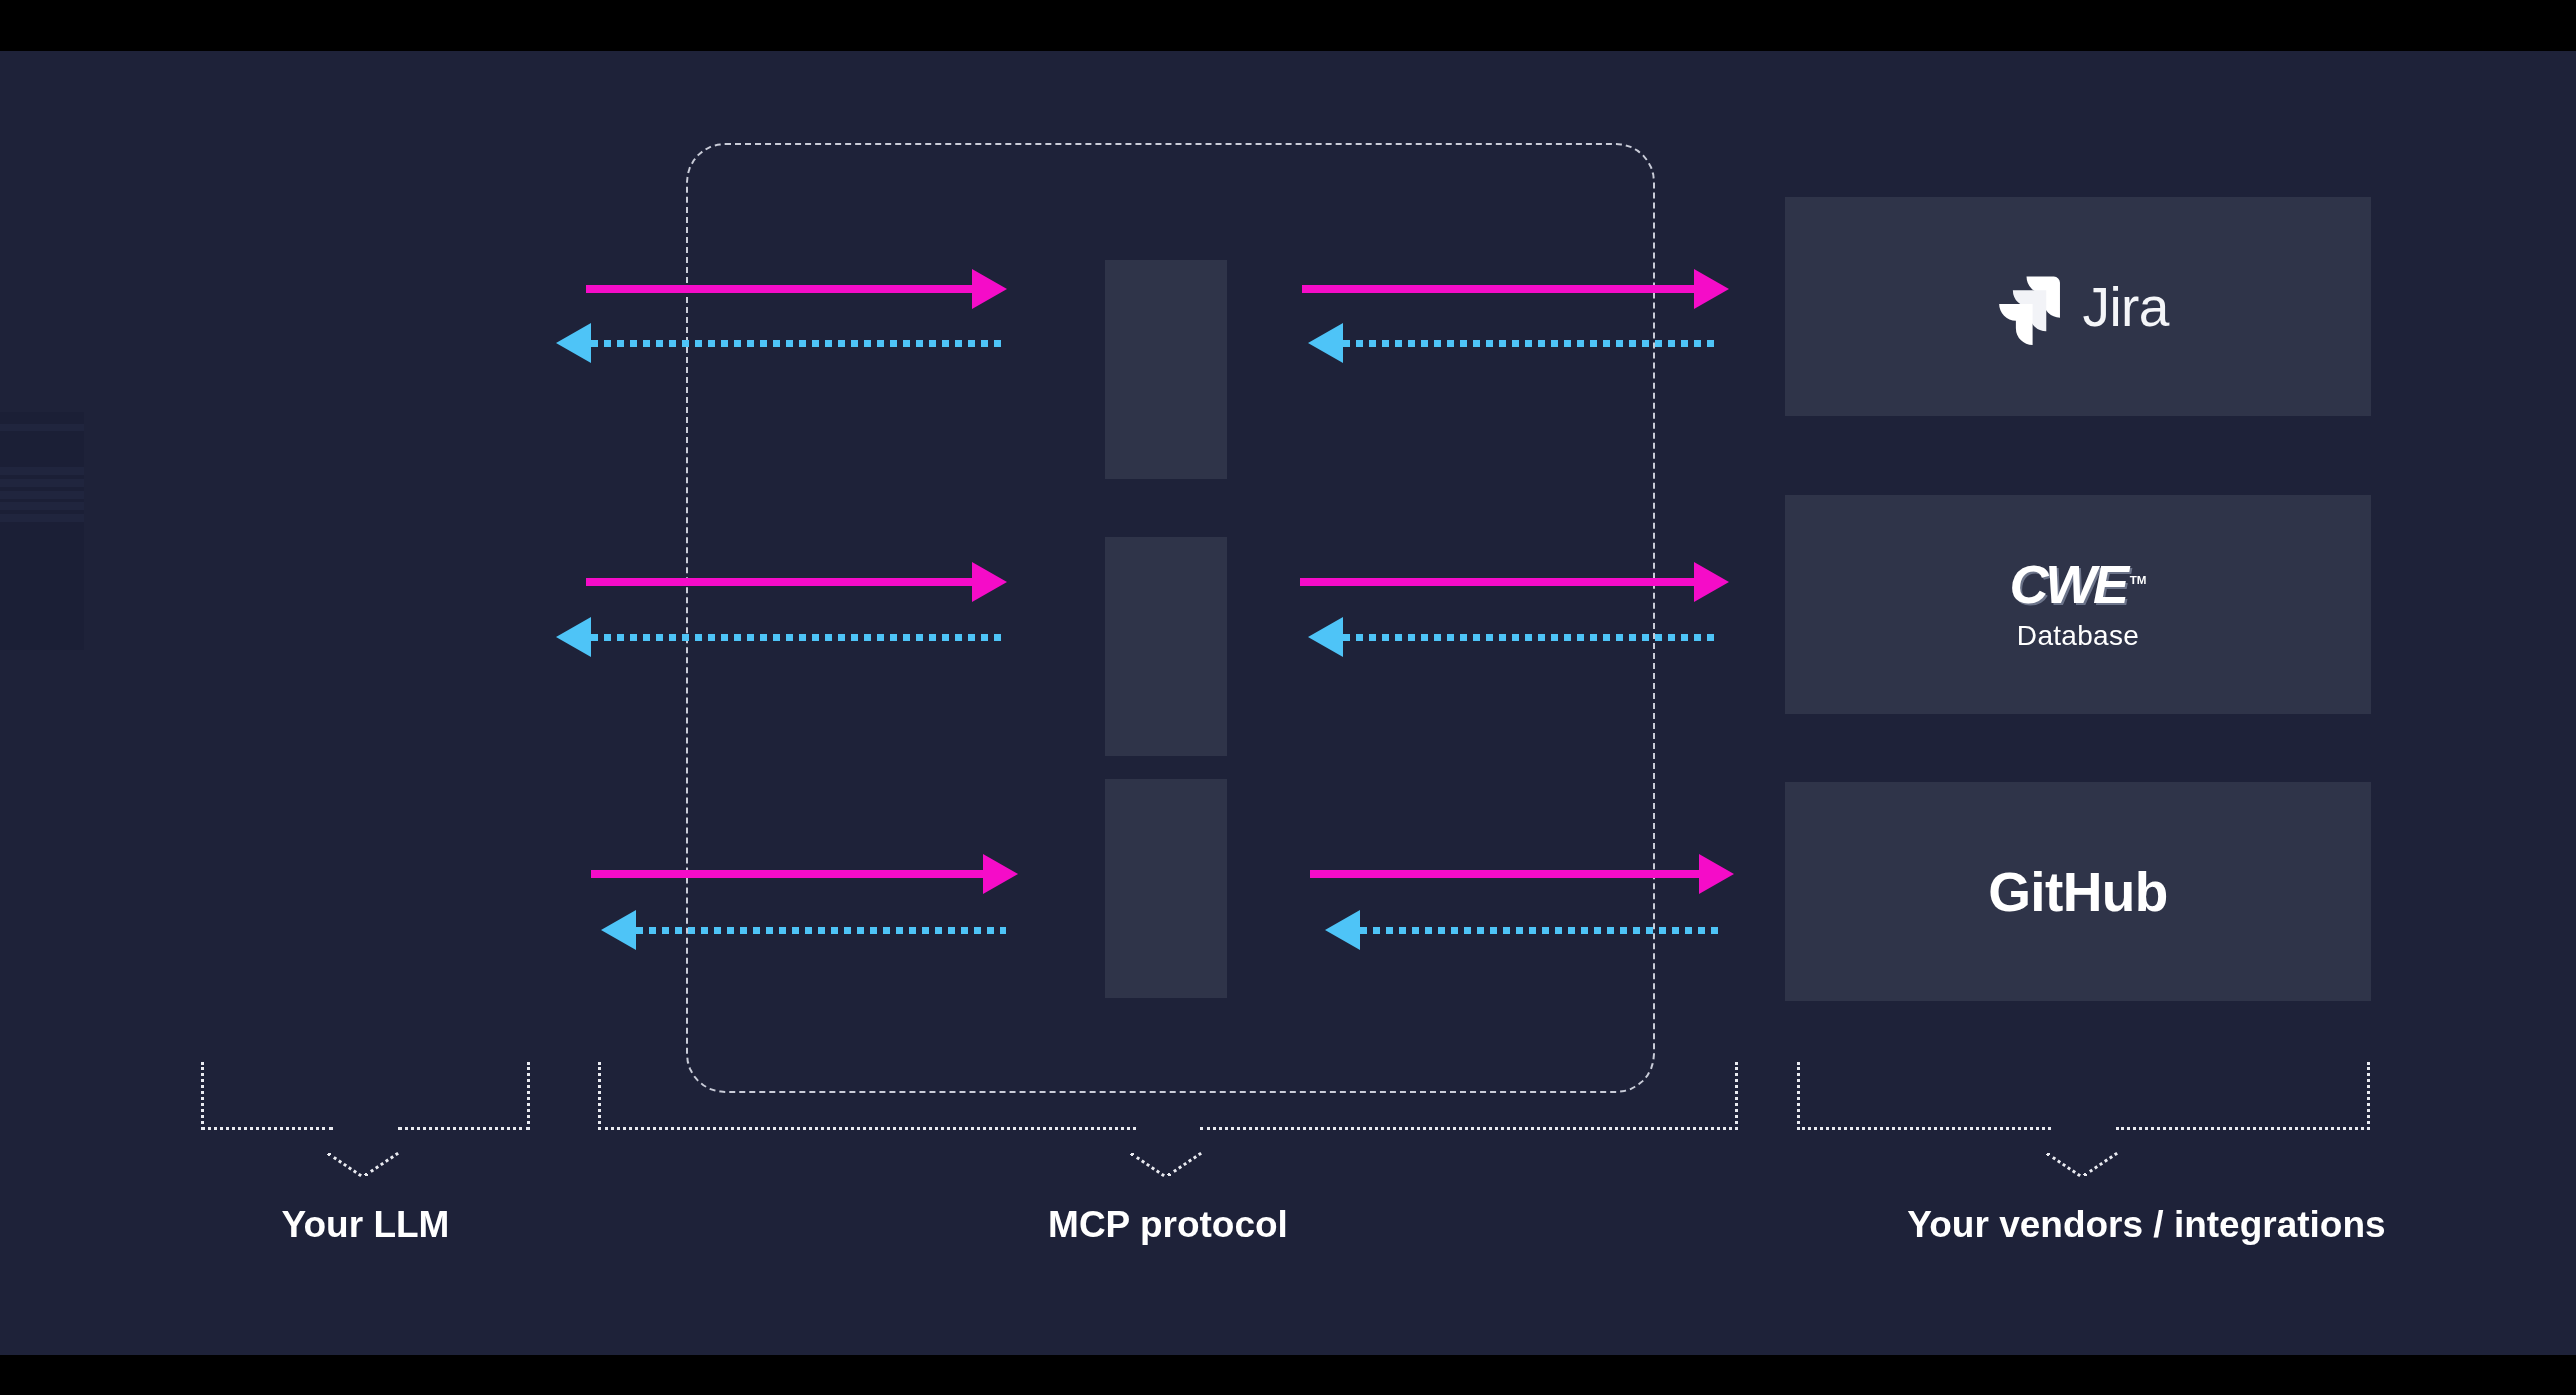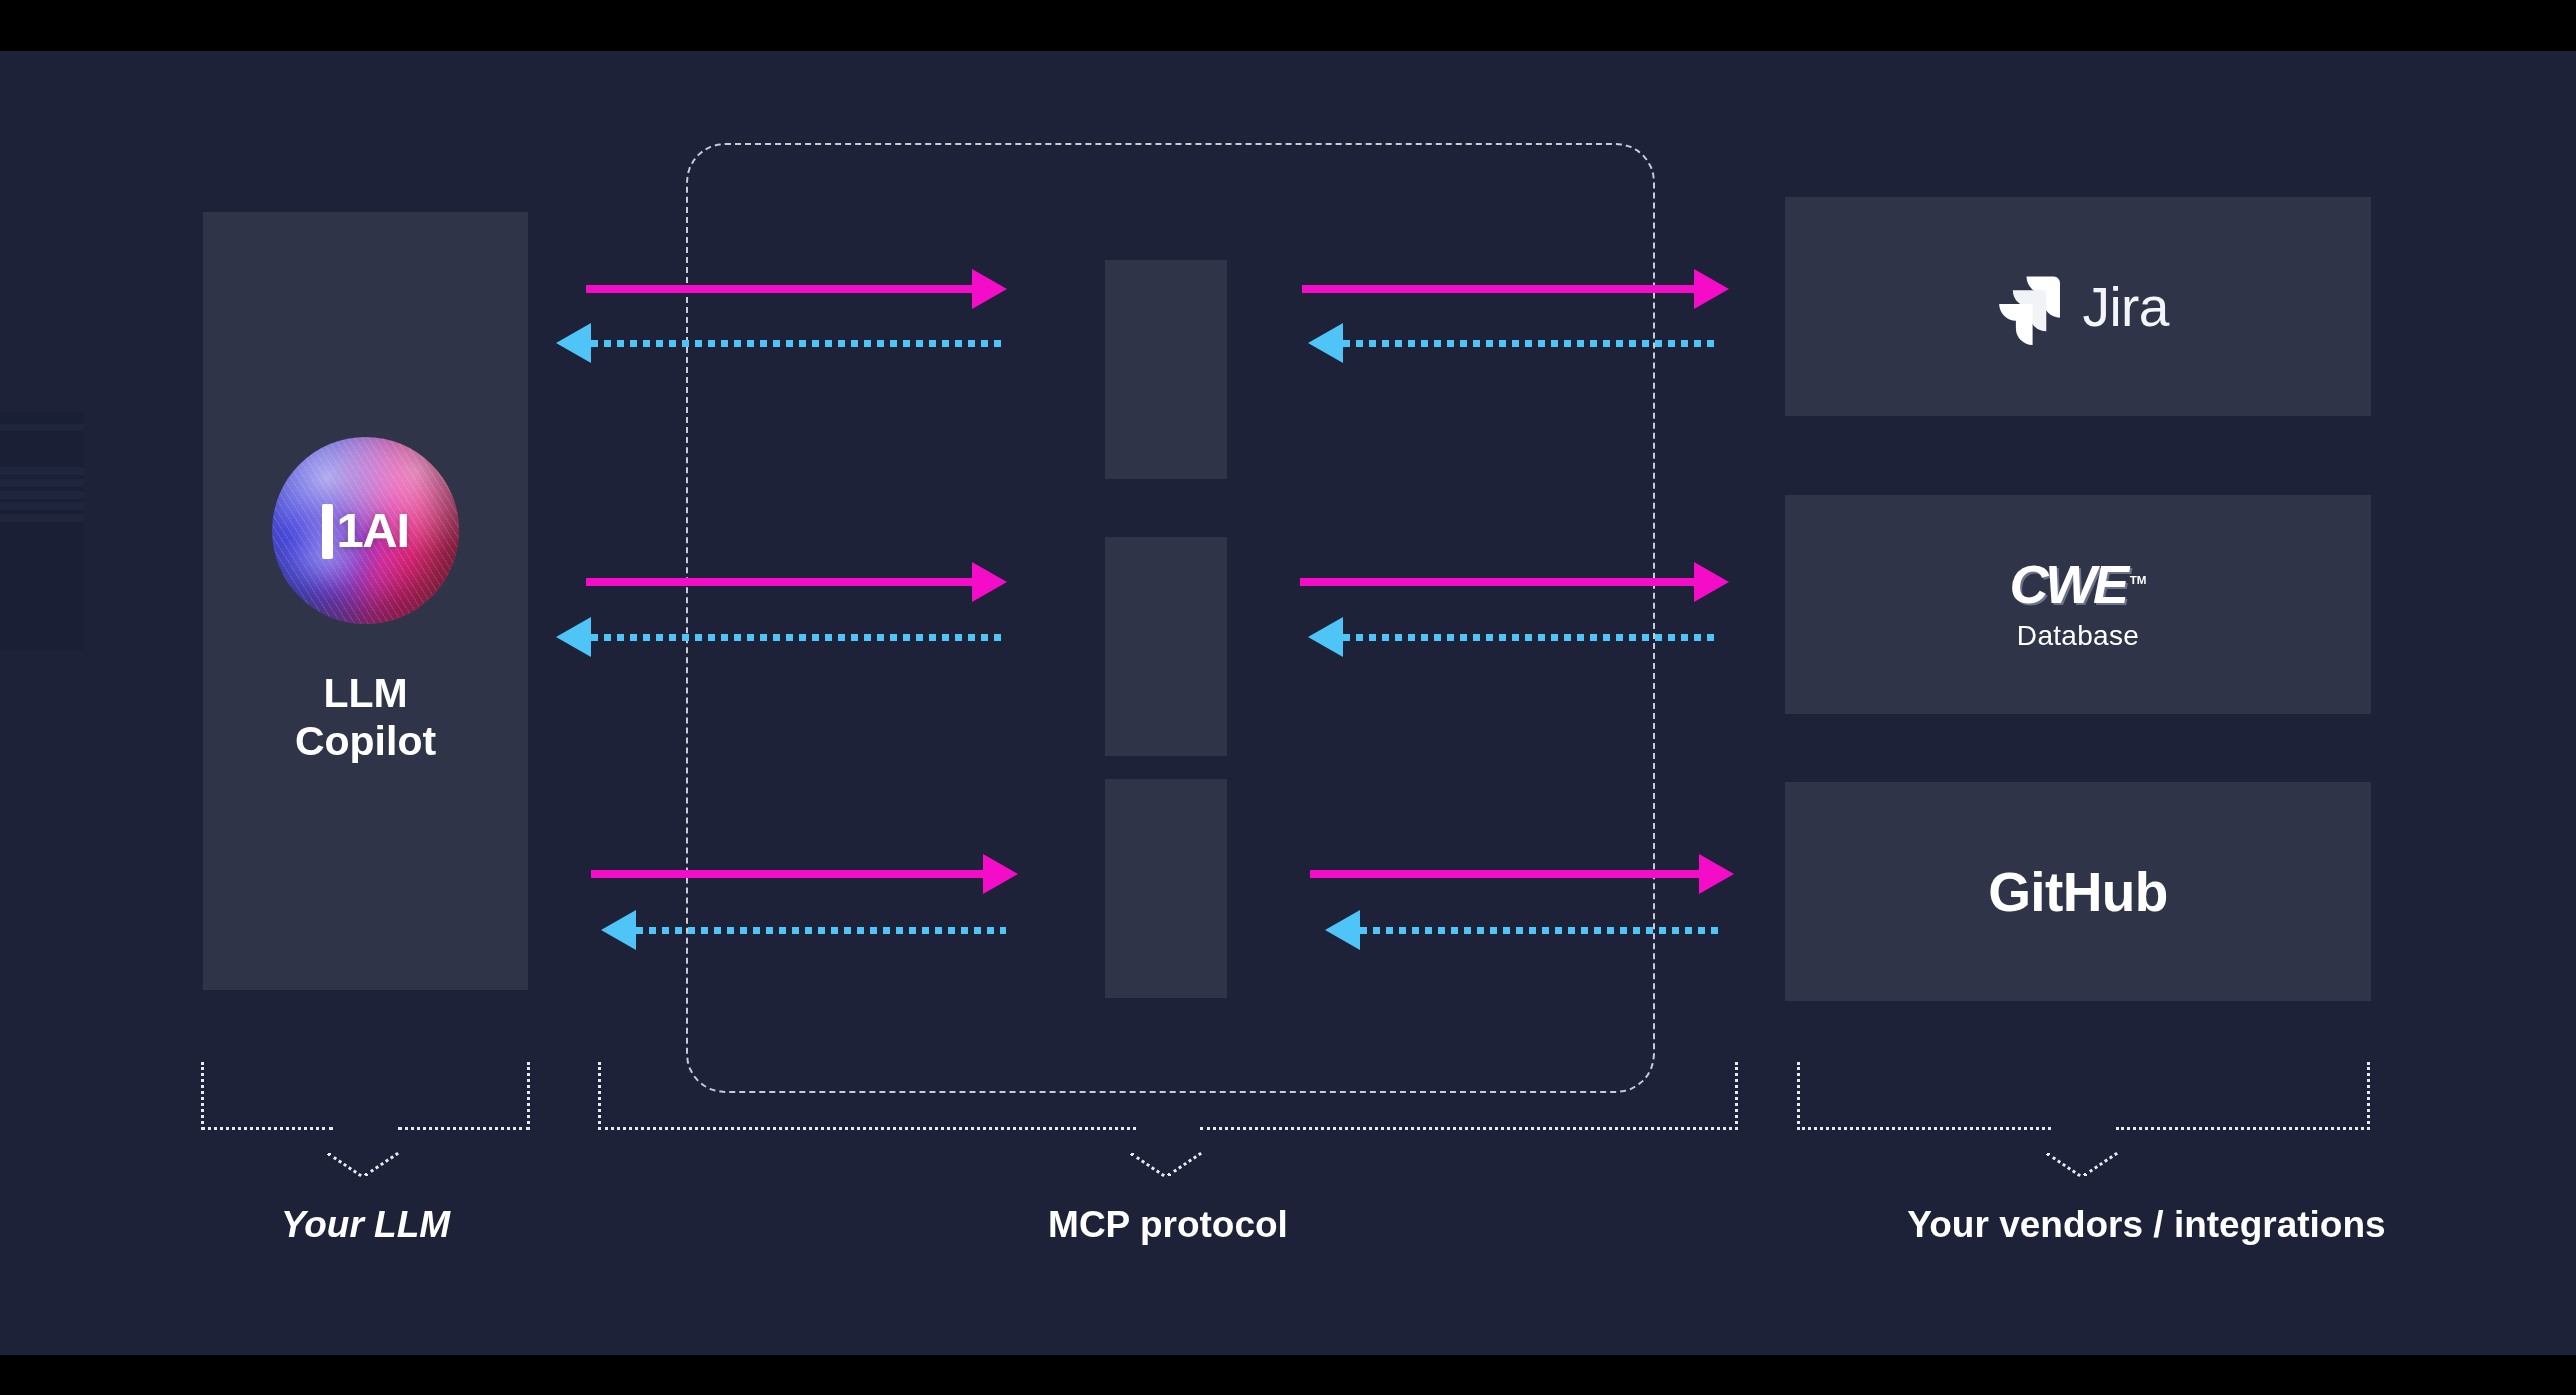--- a/index.html
+++ b/index.html
@@ -285,32 +285,20 @@
 
     <div class="edge-artifact">
       <div class="strip" style="top:11.6px"></div>
       <div class="strip" style="top:55px"></div>
       <div class="strip" style="top:67px"></div>
       <div class="strip" style="top:79px"></div>
       <div class="strip" style="top:90px"></div>
       <div class="strip" style="top:102px"></div>
     </div>
 
-    <div class="panel" id="llm-panel">
-      <div id="llm-logo">
-        <div class="sheen"></div>
-        <div class="glow-left"></div>
-        <div class="logo-text">
-          <span class="bar"></span>
-            <span>1AI</span>
-        </div>
-      </div>
-      <div id="llm-label">LLM
-Copilot</div>
-    </div>
 
     <div id="mcp-dashed"></div>
 
     <div class="mcp-box" id="mcp-box-1"></div>
     <div class="mcp-box" id="mcp-box-2"></div>
     <div class="mcp-box" id="mcp-box-3"></div>
 
     <div class="panel vendor-panel" id="vendor-jira">
       <div class="jira-lockup">
         <div class="jira-mark">
@@ -389,21 +377,21 @@
     <div class="bracket" style="left:201px; top:1011px; width:329px; height:68px;">
       <div class="arm left"></div>
       <div class="arm right"></div>
       <div class="rail l" style="width:132px;"></div>
       <div class="rail r" style="width:132px;"></div>
       <div class="notch" style="left:164px;">
         <div class="seg a"></div>
           <div class="seg b"></div>
       </div>
     </div>
-    <div class="group-label" style="left:201px; top:1153px; width:329px;font-style:italic;">Your LLM</div>
+    <div class="group-label" style="left:201px; top:1153px; width:329px;">Your LLM</div>
 
     <div class="bracket" style="left:598px; top:1011px; width:1140px; height:68px;">
       <div class="arm left"></div>
       <div class="arm right"></div>
       <div class="rail l" style="width:538px;"></div>
       <div class="rail r" style="width:538px;"></div>
       <div class="notch" style="left:570px;">
         <div class="seg a"></div>
           <div class="seg b"></div>
       </div>

